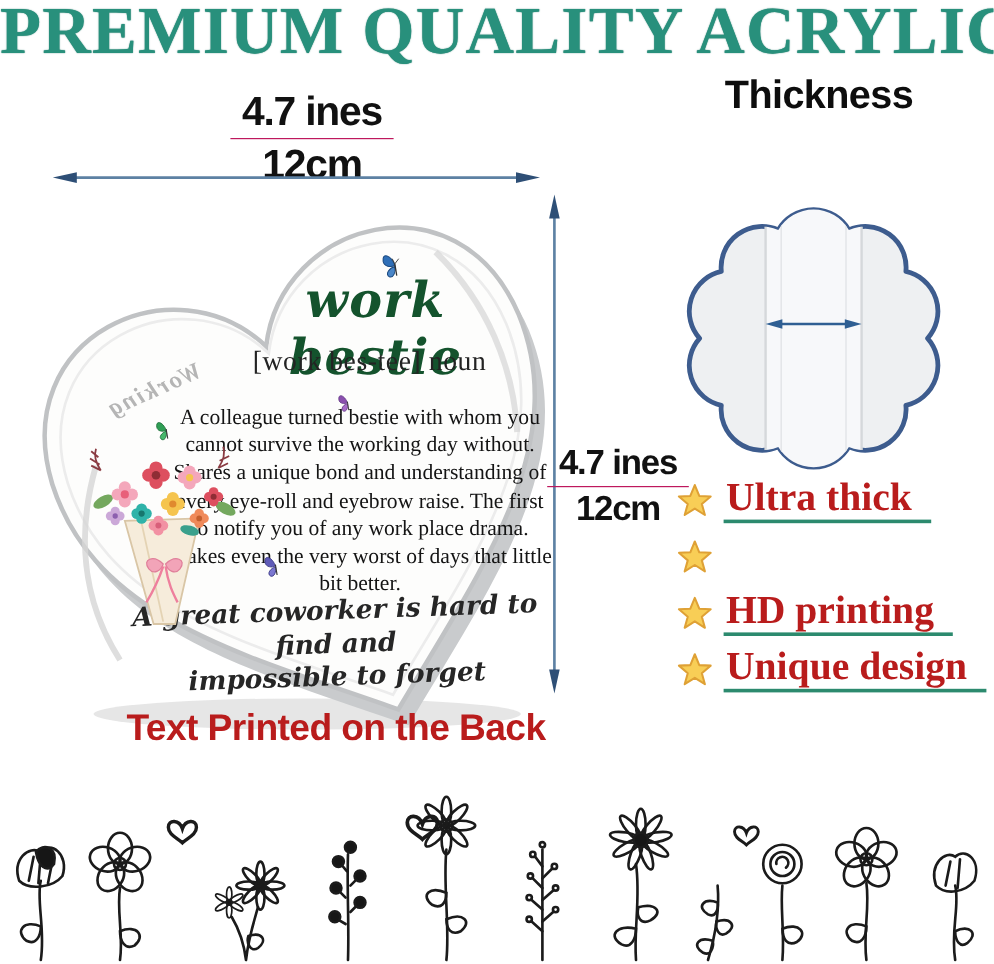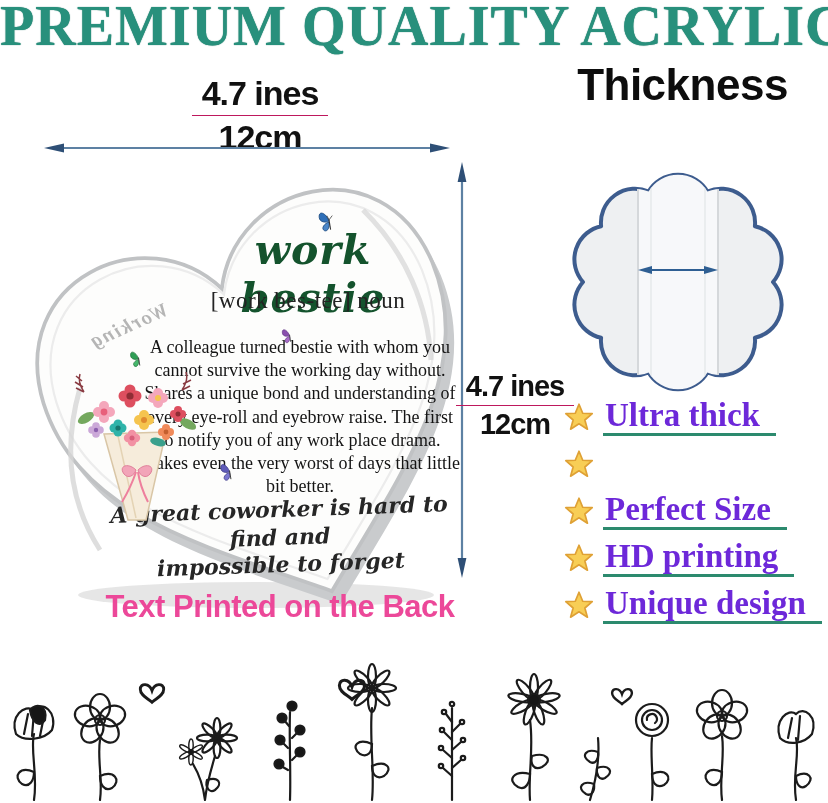--- a/index.html
+++ b/index.html
@@ -13,29 +13,29 @@
           text-shadow:0 0 1px #1d7363;}
 
   
   .dim{position:absolute;text-align:center;color:#111;font-weight:700;
        font-family:"Liberation Sans",sans-serif;letter-spacing:-1px;}
   .dim .top-line{display:inline-block;border-bottom:1px solid #be185d;padding:0 10px 2px 10px;}
   .dim .bot-line{display:block;padding-top:2px;}
   .dim-w{left:150px;top:74px;width:220px;font-size:34px;}
   .dim-h{left:455px;top:370px;width:120px;font-size:29px;letter-spacing:-1px;}
   .thick{position:absolute;left:575px;top:62px;width:215px;text-align:center;
-         font-size:44px;font-weight:700;color:#0d0d0d;letter-spacing:-0.5px;line-height:1.05;}
+         font-size:33px;font-weight:700;color:#0d0d0d;letter-spacing:-0.5px;line-height:1.05;}
 
   .arrow-svg{position:absolute;}
 
   
   .features{position:absolute;left:563px;top:399px;display:flex;flex-direction:column;gap:11px;}
   .feature-row{display:flex;align-items:center;gap:8px;height:36px;}
   .feature-label{font-family:"Liberation Serif",serif;font-weight:700;font-size:33px;
-                 color:#6d28d9;border-bottom:3px solid #2c8a6e;padding:0 16px 1px 2px;
+                 color:#b91c1c;border-bottom:3px solid #2c8a6e;padding:0 16px 1px 2px;
                  line-height:1.0;white-space:nowrap;}
 
   
   .plaque-overlay{position:absolute;left:28px;top:148px;width:440px;height:470px;}
   .plq-title{position:absolute;left:150px;top:78px;width:270px;text-align:center;
              font-family:"DejaVu Serif",serif;font-style:italic;font-weight:700;
              font-size:41px;color:#14532d;letter-spacing:1px;}
   .plq-pron{position:absolute;left:150px;top:140px;width:260px;text-align:center;
             font-family:"Liberation Serif",serif;font-size:23px;color:#232323;letter-spacing:0.5px;}
   .plq-def{position:absolute;left:112px;top:188px;width:320px;text-align:center;
@@ -43,21 +43,21 @@
   .plq-quote{position:absolute;left:72px;top:348px;width:360px;text-align:center;
              font-family:"DejaVu Serif",serif;font-style:italic;font-weight:700;
              font-size:22px;line-height:1.25;color:#262626;transform:rotate(-2deg);}
   .reflect{position:absolute;left:58px;top:166px;transform:rotate(-24deg) scaleX(-1);
            font-family:"Liberation Serif",serif;font-style:italic;font-weight:700;
            font-size:20px;color:#a9a9a9;opacity:.85;letter-spacing:2px;}
   .plq-star{position:absolute;left:108px;top:312px;font-size:23px;color:#161616;}
   .bfly{position:absolute;}
 
   .back-note{position:absolute;left:85px;top:589px;width:390px;text-align:center;
-             font-size:31px;font-weight:700;color:#ec4899;letter-spacing:-0.5px;
+             font-size:31px;font-weight:700;color:#b91c1c;letter-spacing:-0.5px;
              font-family:"Liberation Sans",sans-serif;}
 
   svg{display:block;}
 </style>
 </head>
 <body>
 
 <div id="stage">
 
   <div class="header">PREMIUM QUALITY ACRYLIC</div>
@@ -255,26 +255,20 @@
     </div>
     <div class="feature-row">
       <svg width="32" height="32" viewBox="0 0 30 30">
         <polygon points="15,3 18.5,11.5 27.4,11.9 20.5,17.8 22.9,26.4 15,21.4 7.1,26.4 9.5,17.8 2.6,11.9 11.5,11.5" fill="#f8ce56" stroke="#dfa135" stroke-width="1.6" stroke-linejoin="round"></polygon>
       </svg>
     </div>
     <div class="feature-row">
       <svg width="32" height="32" viewBox="0 0 30 30">
         <polygon points="15,3 18.5,11.5 27.4,11.9 20.5,17.8 22.9,26.4 15,21.4 7.1,26.4 9.5,17.8 2.6,11.9 11.5,11.5" fill="#f8ce56" stroke="#dfa135" stroke-width="1.6" stroke-linejoin="round"></polygon>
       </svg>
-      <span class="feature-label">Perfect Size</span>
-    </div>
-    <div class="feature-row">
-      <svg width="32" height="32" viewBox="0 0 30 30">
-        <polygon points="15,3 18.5,11.5 27.4,11.9 20.5,17.8 22.9,26.4 15,21.4 7.1,26.4 9.5,17.8 2.6,11.9 11.5,11.5" fill="#f8ce56" stroke="#dfa135" stroke-width="1.6" stroke-linejoin="round"></polygon>
-      </svg>
       <span class="feature-label">HD printing</span>
     </div>
     <div class="feature-row">
       <svg width="32" height="32" viewBox="0 0 30 30">
         <polygon points="15,3 18.5,11.5 27.4,11.9 20.5,17.8 22.9,26.4 15,21.4 7.1,26.4 9.5,17.8 2.6,11.9 11.5,11.5" fill="#f8ce56" stroke="#dfa135" stroke-width="1.6" stroke-linejoin="round"></polygon>
       </svg>
       <span class="feature-label">Unique design</span>
     </div>
   </div>
 

